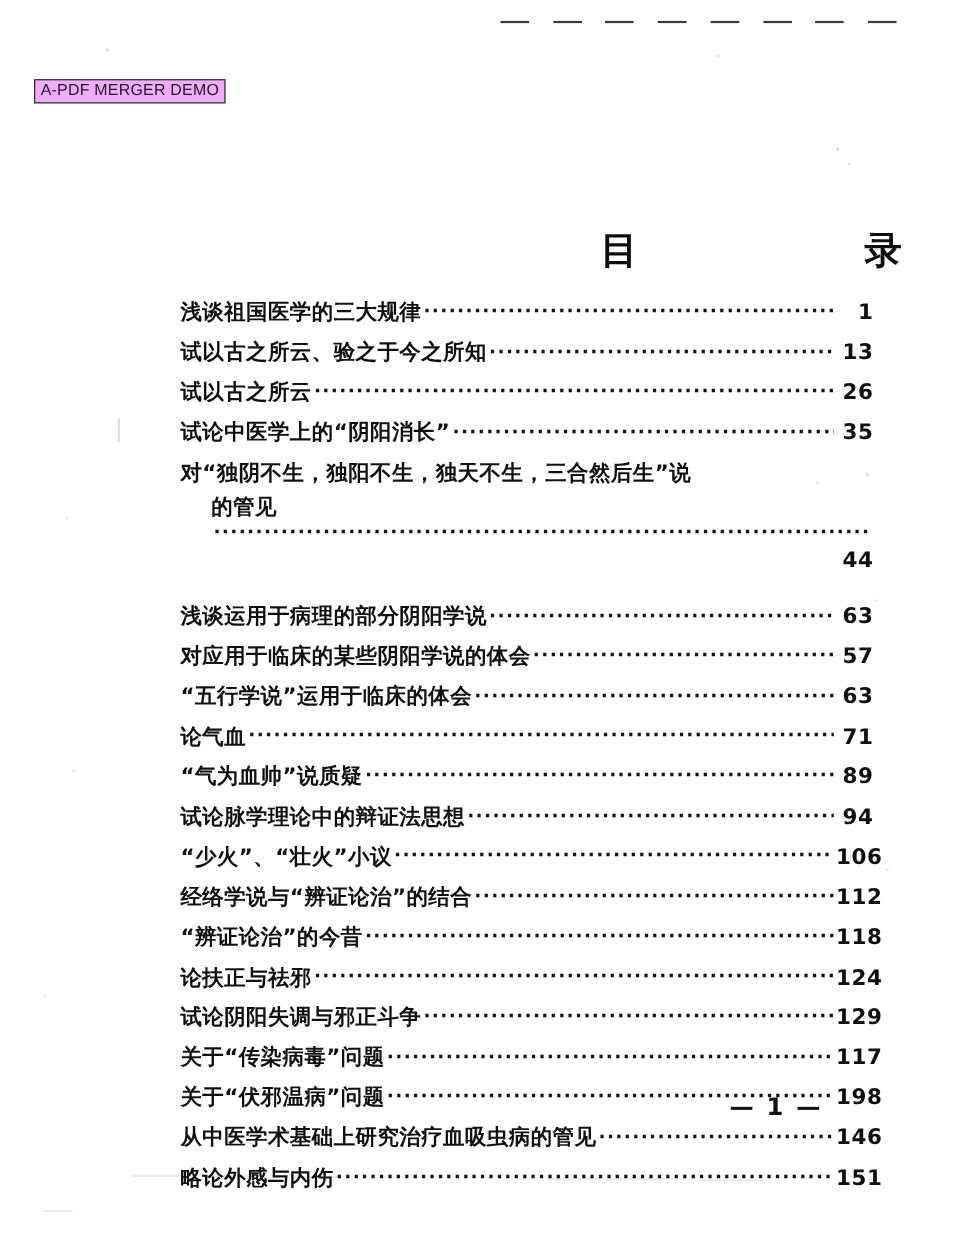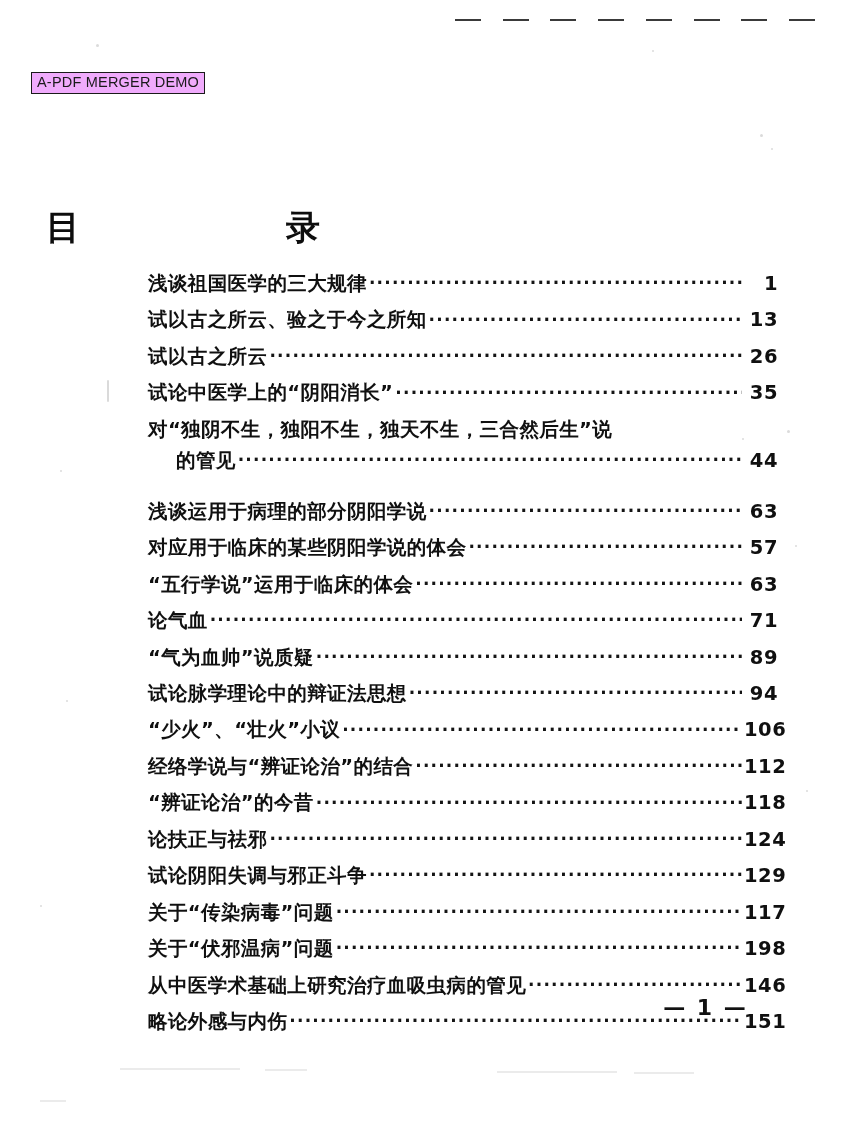--- a/index.html
+++ b/index.html
@@ -62,34 +62,34 @@
     background: #f0abfc;
     white-space: nowrap;
   }
 
   
   .toc-title {
     position: absolute;
     top: 205px;
     left: 0;
     width: 866px;
-    text-align: left;
+    text-align: right;
     font-family: "DejaVu Sans", sans-serif;
     font-weight: 700;
     font-size: 34px;
     letter-spacing: 46px;
     text-indent: 46px;
     color: #0d0d0d;
   }
 
   
   .toc {
     position: absolute;
     top: 272px;
-    left: 148px;
+    left: 164px;
     width: 630px;
   }
   .toc-entry {
     display: flex;
     align-items: flex-end;
     margin-bottom: 11.5px;
     font-size: 19.5px;
     font-weight: 700;
     color: #101010;
     line-height: 1.28;
@@ -121,23 +121,23 @@
   .toc-entry.wrap {
     display: block;
     margin-bottom: 26px;
   }
   .toc-entry.wrap .line1 {
     white-space: nowrap;
     letter-spacing: 0.4px;
   }
   .toc-entry.wrap .line2 {
     display: flex;
-    align-items: flex-end;
     padding-left: 28px;
     margin-top: 6px;
+    flex-direction: column;
   }
 
   
   .folio {
     position: absolute;
     top: 995px;
     left: 0;
     width: 866px;
     text-align: center;
     padding-right: 0;

